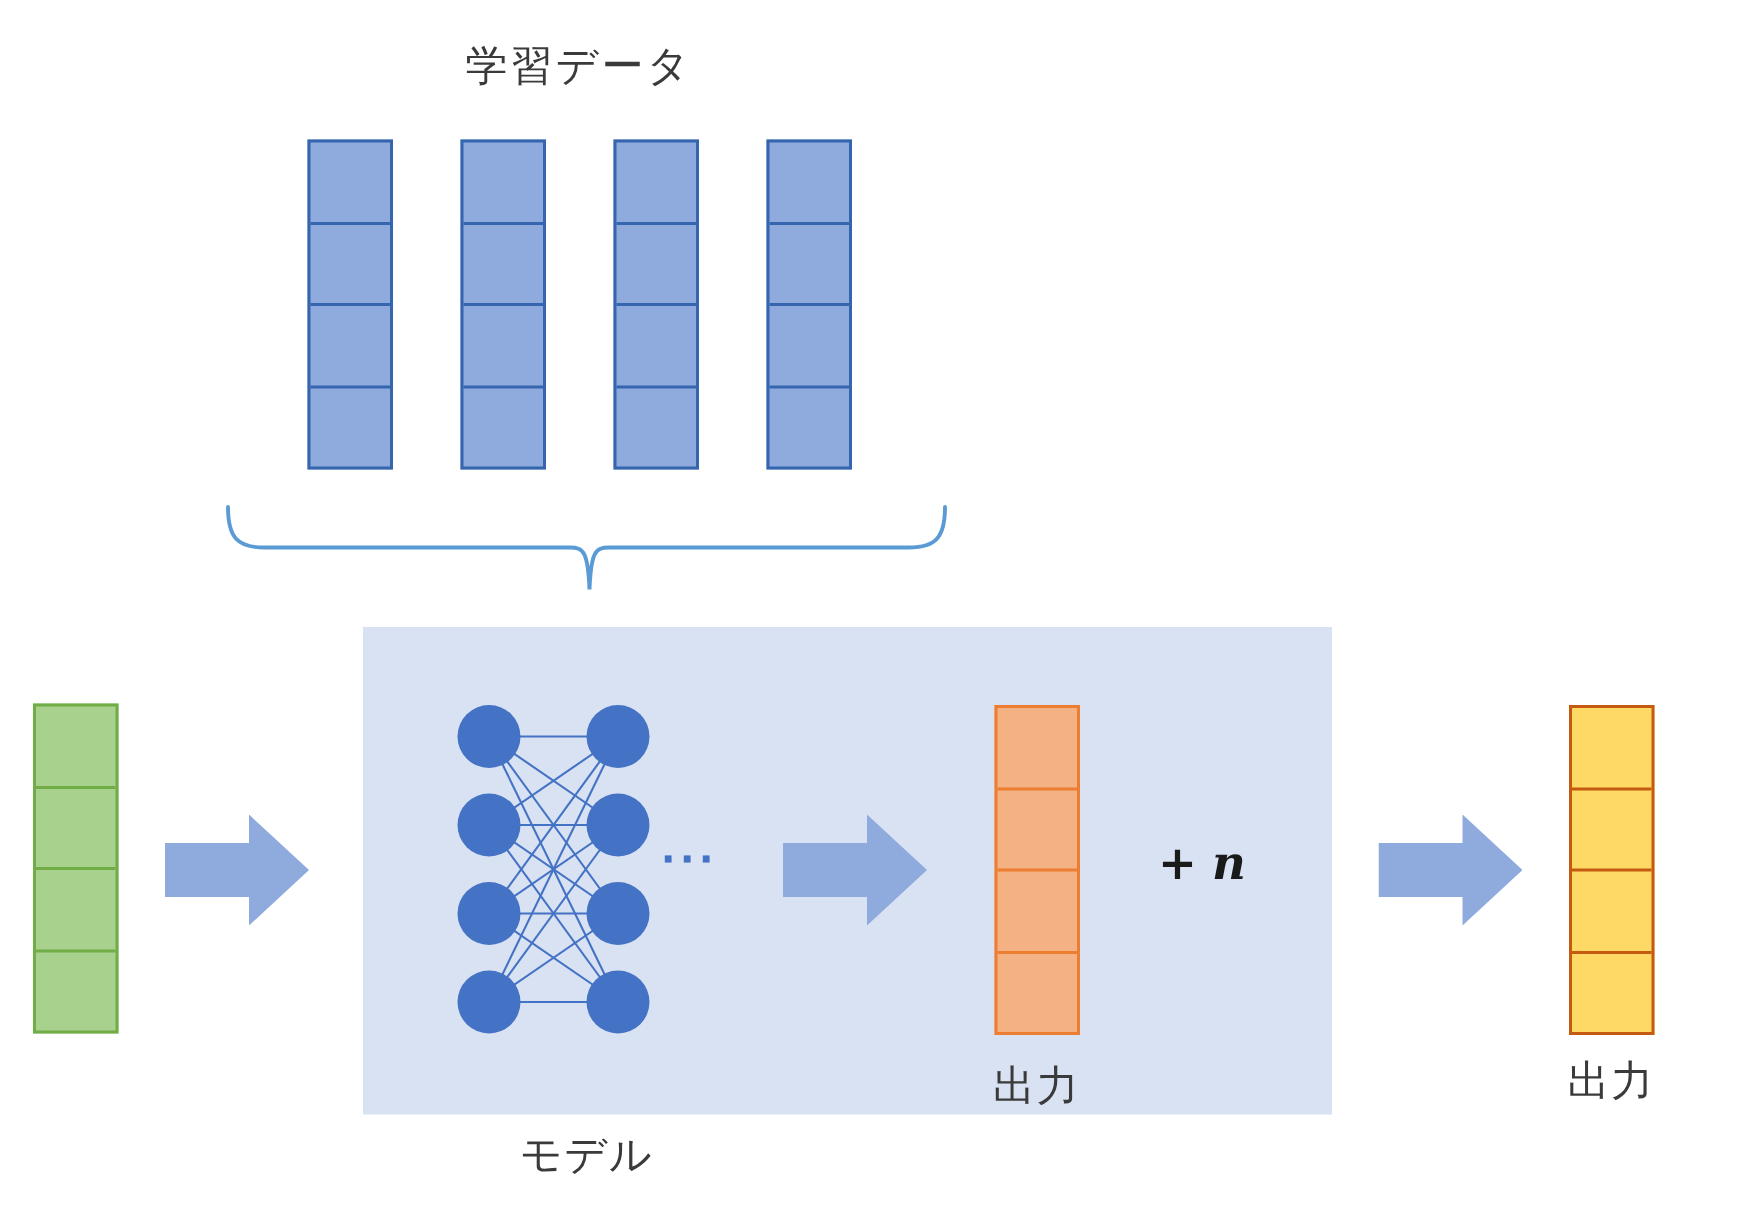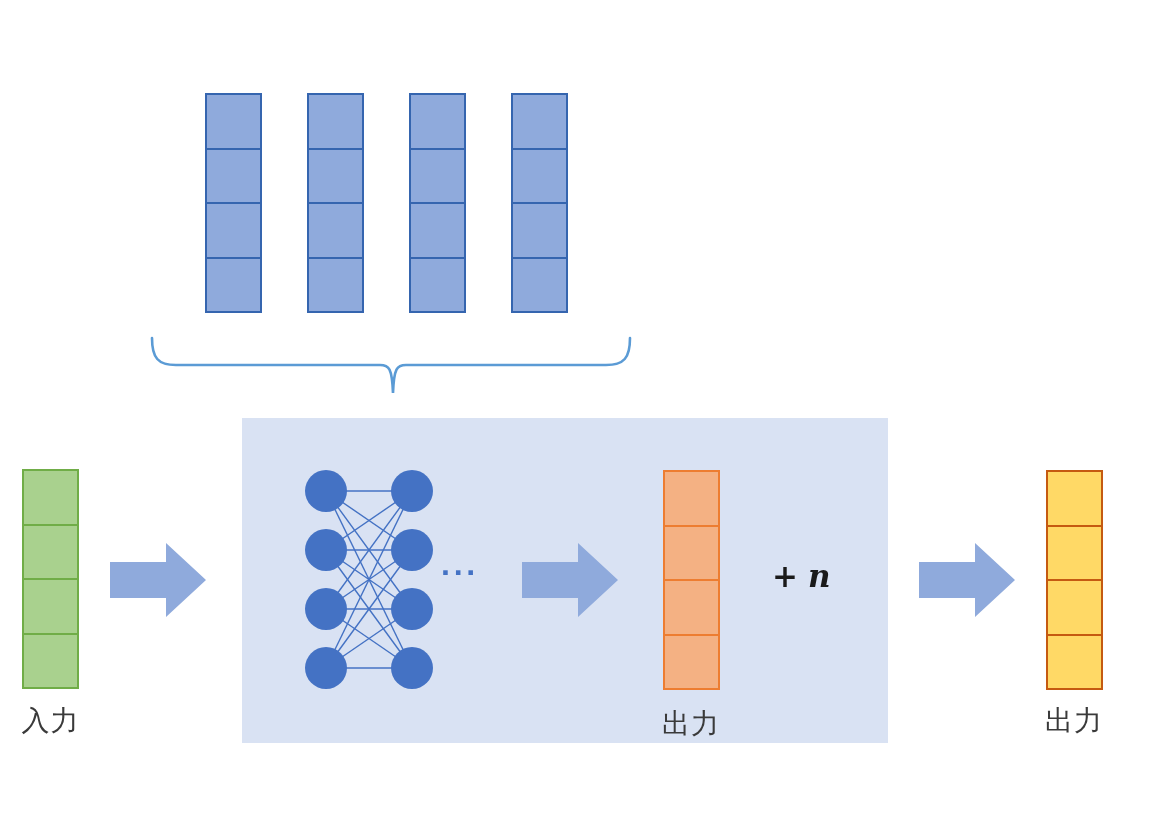--- a/index.html
+++ b/index.html
@@ -52,20 +52,21 @@
     font-family:"DejaVu Serif","Liberation Serif",serif; font-weight:bold;
     white-space:nowrap;
   }
   #noise-term .n { font-style:italic; margin-left:10px; }
 </style>
 </head>
 <body>
 
 <div id="canvas">
 
+  <div id="title-label" class="label">学習データ</div>
 
   <div id="training-columns">
     <div class="vec vec-blue">
       <div class="cell"></div>
     <div class="cell"></div>
         <div class="cell"></div>
         <div class="cell"></div>
       </div>
   <div class="vec vec-blue">
       <div class="cell"></div>
@@ -163,19 +164,19 @@
     <div class="cell"></div>
   <div class="cell"></div>
       <div class="cell"></div>
       <div class="cell"></div>
     </div>
 
   <div id="noise-term">
     <span>+</span><span class="n">n</span>
   </div>
 
-  <div id="input-label" class="label">入力</div>
+  <div id="model-label" class="label">モデル</div>
   <div id="output-label" class="label">出力</div>
   <div id="noisy-label" class="label">
     <div>出力</div>
   </div>
 
 </div>
 
 </body></html>

